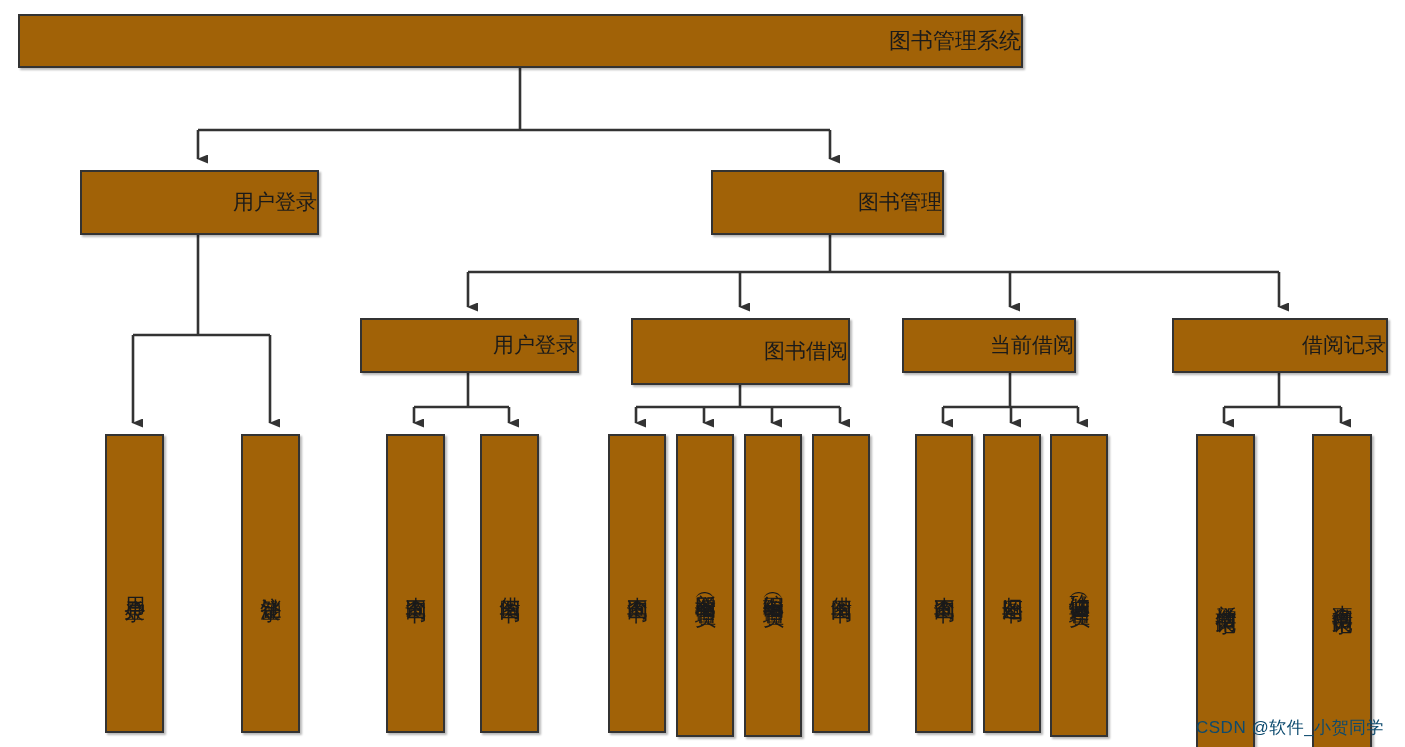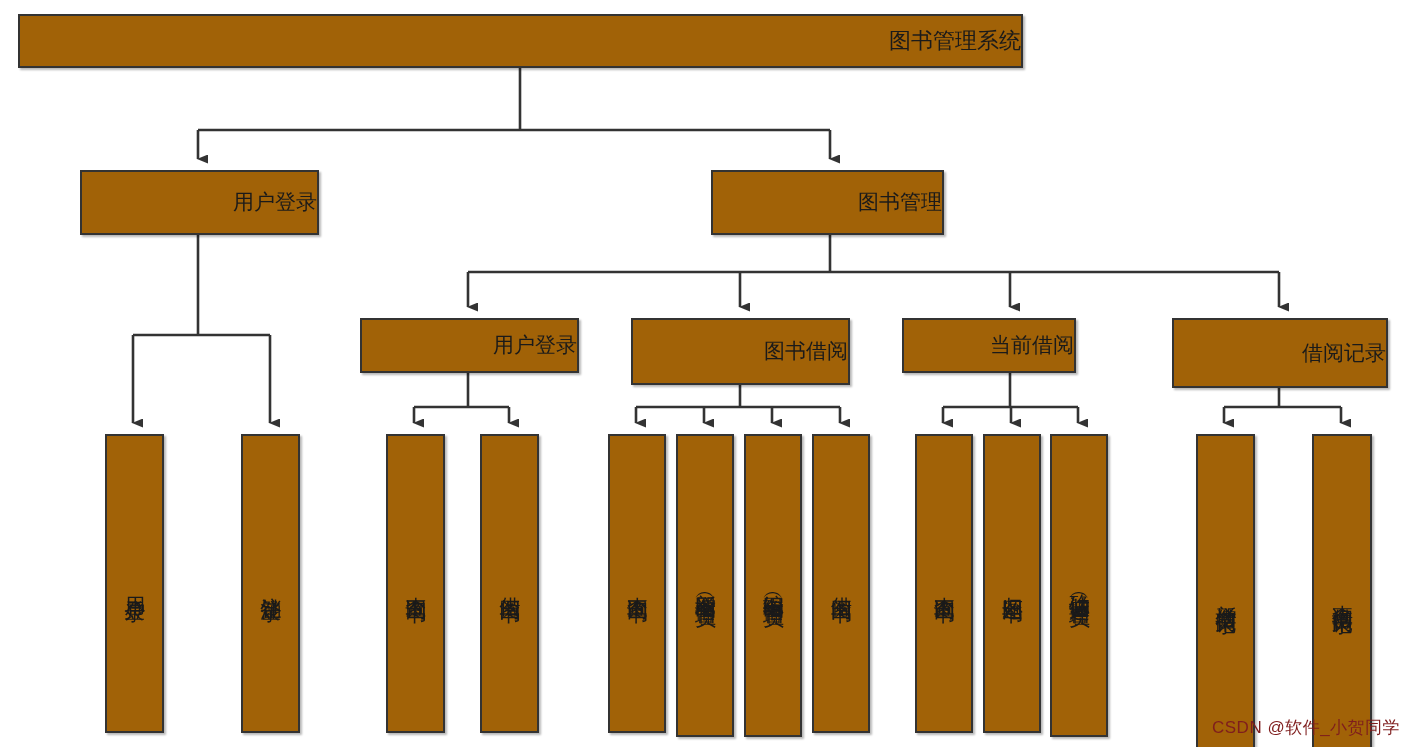--- a/index.html
+++ b/index.html
@@ -59,25 +59,24 @@
     font-size: 21px;
     letter-spacing: 2px;
     margin: 0 auto;
     height: 100%;
     display: flex;
     align-items: center;
     justify-content: center;
   }
   .watermark {
     position: absolute;
-    color: #7f1d1d;
+    color: #0c4a6e;
     font-size: 17px;
     white-space: nowrap;
     letter-spacing: 0.5px;
-    padding-left: 16px;
   }
 </style>
 </head>
 <body>
 
 <div id="diagram-root">
 
   <svg class="connectors" viewBox="0 0 1405 747" xmlns="http://www.w3.org/2000/svg">
     <defs>
       <marker id="arrowhead" markerWidth="9" markerHeight="11" refX="4.5" refY="10" orient="auto" markerUnits="userSpaceOnUse">
@@ -133,21 +132,21 @@
       </div>
       <div class="node horizontal" style="left: 360px; top: 318px; width: 219px; height: 55px;">
         <span class="node-label">用户登录</span>
       </div>
       <div class="node horizontal" style="left: 631px; top: 318px; width: 219px; height: 67px;">
         <span class="node-label">图书借阅</span>
       </div>
       <div class="node horizontal" style="left: 902px; top: 318px; width: 174px; height: 55px;">
         <span class="node-label">当前借阅</span>
       </div>
-      <div class="node horizontal" style="left: 1172px; top: 318px; width: 216px; height: 70px; padding-left: 34px;">
+      <div class="node horizontal" style="left: 1172px; top: 318px; width: 216px; height: 55px; padding-left: 34px;">
         <span class="node-label">借阅记录</span>
       </div>
       <div class="node vertical" style="left: 105px; top: 434px; width: 59px; height: 299px;">
         <span class="node-label">用户登录</span>
       </div>
       <div class="node vertical" style="left: 241px; top: 434px; width: 59px; height: 299px;">
         <span class="node-label">注销登录</span>
       </div>
       <div class="node vertical" style="left: 386px; top: 434px; width: 59px; height: 299px;">
         <span class="node-label">查询图书</span>

